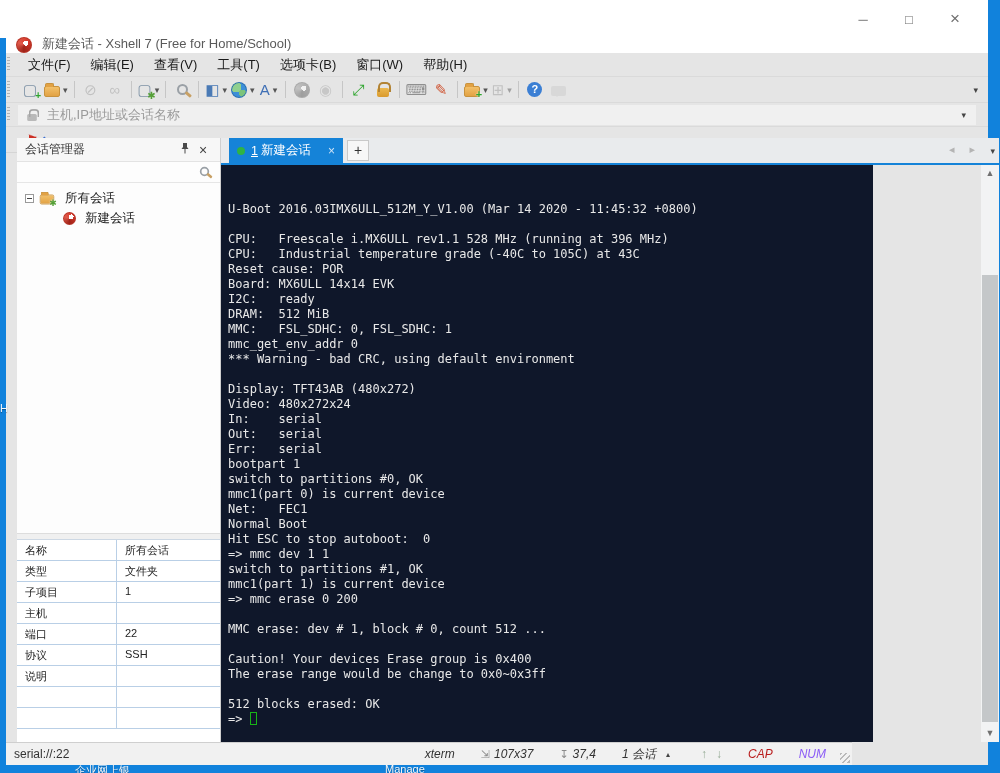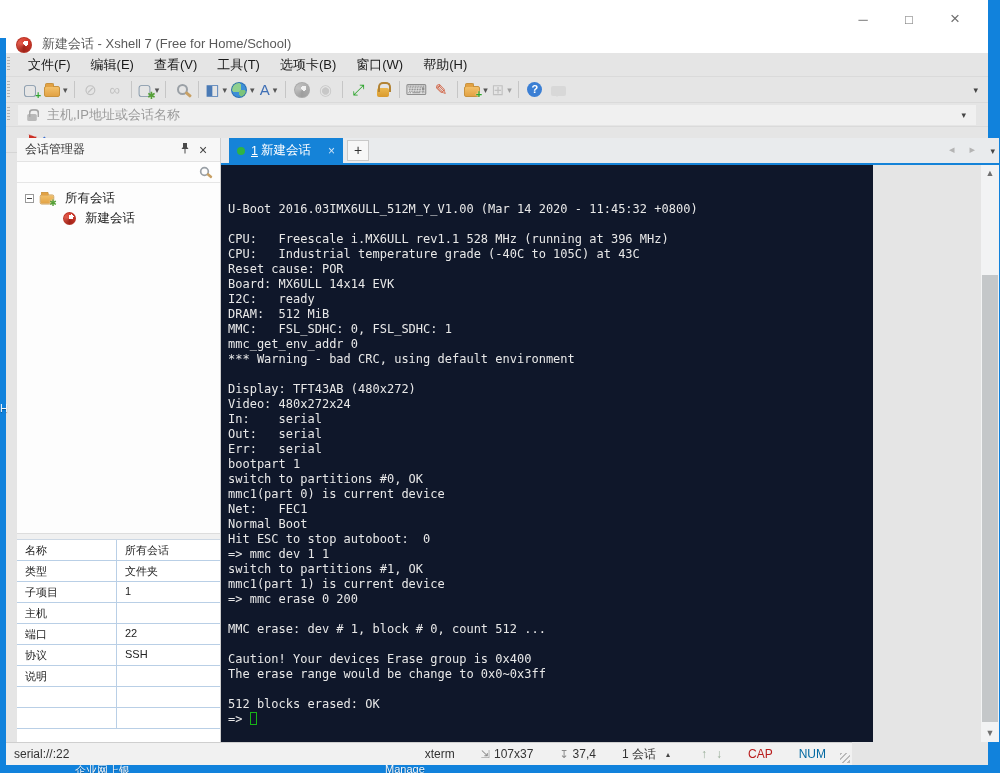--- a/index.html
+++ b/index.html
@@ -125,27 +125,27 @@
 
   
   .vscroll { position:absolute; left:970px; top:27px; width:18px; height:577px; background:#f2f3f4; }
   .vs-btn { position:absolute; left:0; width:18px; height:17px; color:#707070; font-size:9px; text-align:center; line-height:17px; }
   .vs-up { top:0; } .vs-down { bottom:0; }
   .vs-thumb { position:absolute; left:1px; width:16px; top:110px; height:447px; background:#c4c7c9; }
 
   
   .statusbar { position:absolute; left:0; top:742px; width:852px; height:23px; background:#f1f1f1; border-top:1px solid #cfcfcf; display:flex; align-items:center; font-size:12px; color:#333; }
   .st-left { margin-left:14px; }
-  .st-right { margin-left:auto; display:flex; align-items:center; margin-right:26px; }
+  .st-right { margin-left:auto; display:flex; align-items:center; margin-right:26px;font-style:italic; }
   .st-item { margin-left:26px; display:flex; align-items:center; gap:4px; }
   .st-ic { color:#8a8a8a; font-size:11px; }
   .st-tri { font-size:8px; color:#444; margin-left:6px; }
   .st-arrows span { color:#96ab96; font-weight:bold; margin-left:5px; }
   .st-cap { color:#b91c1c; }
-  .st-num { color:#0369a1; }
+  .st-num { color:#8b5cf6; }
   .grip { position:absolute; right:2px; bottom:2px; width:10px; height:10px;
     background:repeating-linear-gradient(135deg,#b9b9b9 0 1.5px,transparent 1.5px 4px); }
 </style>
 </head>
 <body>
 
 <div class="win">
 
   <div class="titlebar">
     <span class="shp-spiral" style="margin-left:16px"></span>

